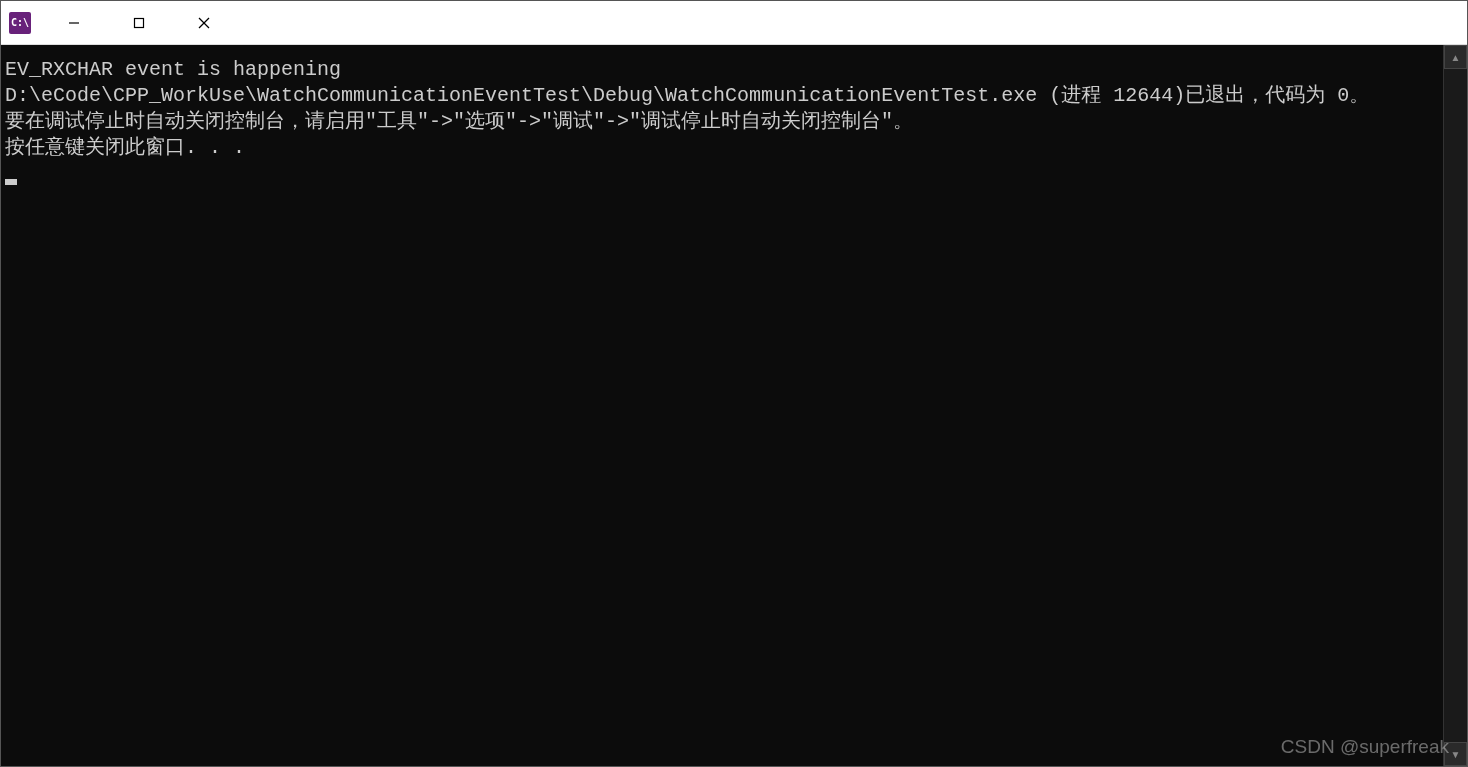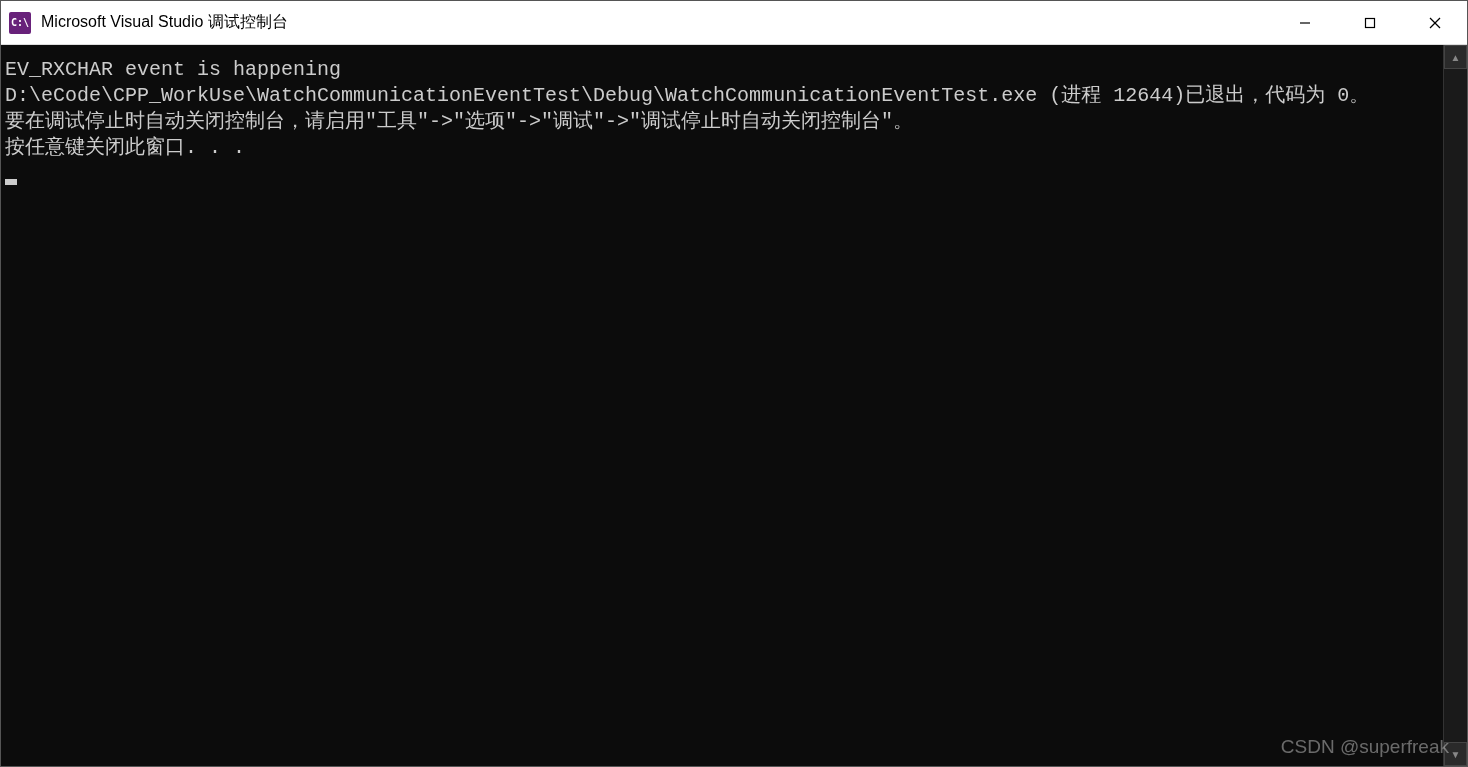--- a/index.html
+++ b/index.html
@@ -133,21 +133,20 @@
     }
   </style>
 </head>
 <body>
 
 <div class="window">
   <div class="titlebar">
     <div class="app-icon">
       <span class="app-icon-text">C:\</span>
     </div>
-    <div class="window-title">Microsoft Visual Studio 调试控制台</div>
     <div class="window-controls">
       <button class="win-btn">
         <svg viewBox="0 0 12 12">
             <line x1="1" y1="6" x2="11" y2="6" stroke="currentColor" stroke-width="1.2"></line>
           </svg>
       </button>
       <button class="win-btn">
         <svg viewBox="0 0 12 12">
             <rect x="1.5" y="1.5" width="9" height="9" fill="none" stroke="currentColor" stroke-width="1.2"></rect>
           </svg>

